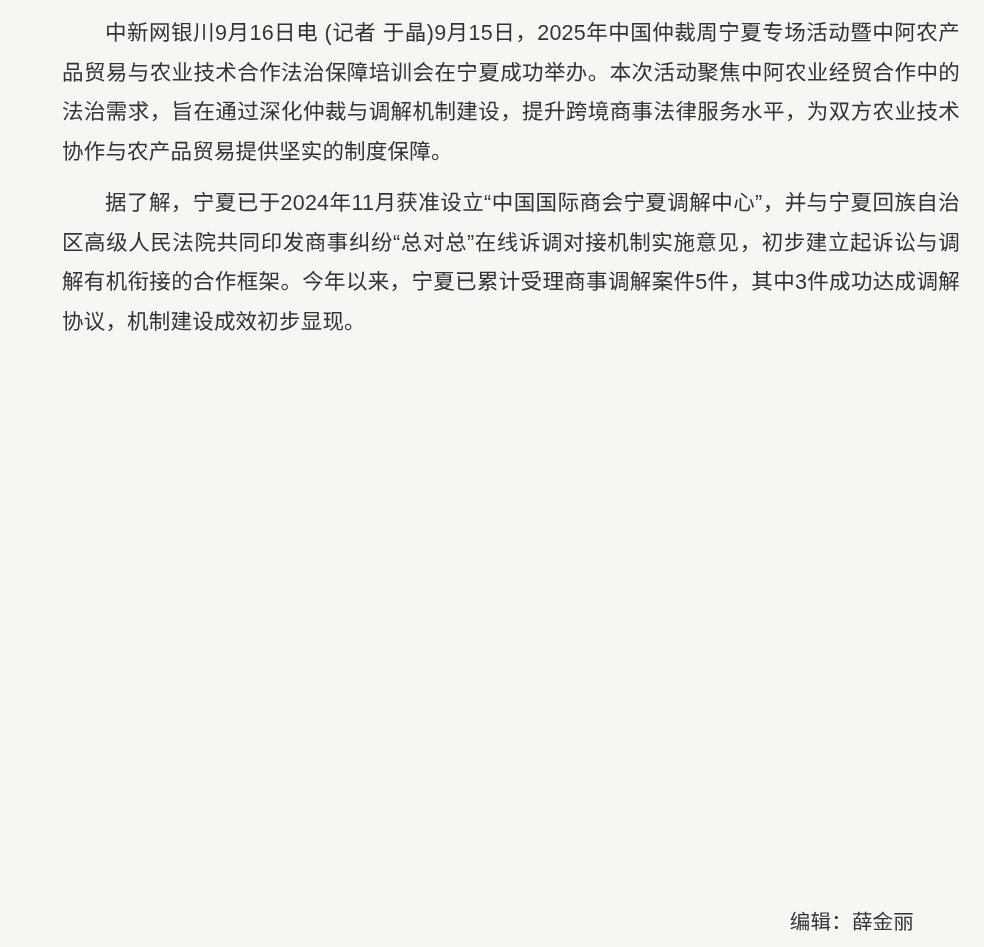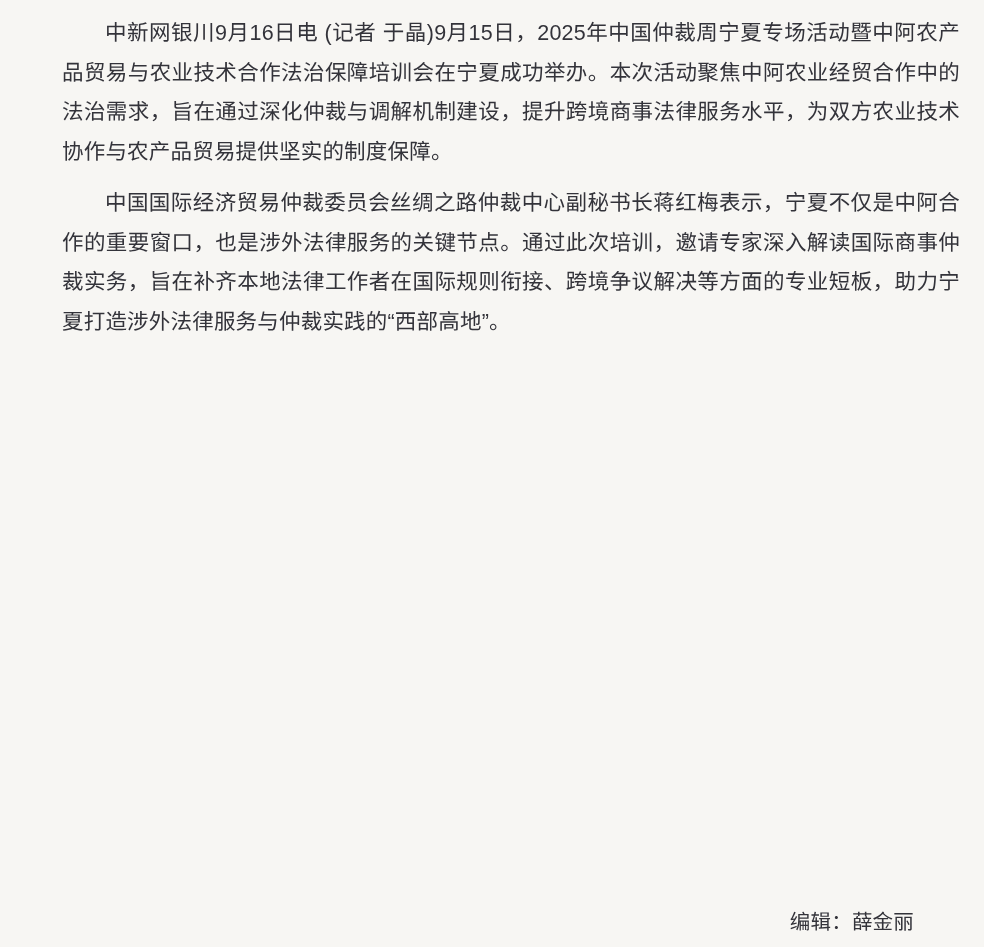--- a/index.html
+++ b/index.html
@@ -56,18 +56,18 @@
     letter-spacing: 0.2px;
   }
 </style>
 </head>
 <body>
 
 <div class="article">
 
   <div class="body-copy">
     <p class="para">中新网银川9月16日电 (记者 于晶)9月15日，2025年中国仲裁周宁夏专场活动暨中阿农产品贸易与农业技术合作法治保障培训会在宁夏成功举办。本次活动聚焦中阿农业经贸合作中的法治需求，旨在通过深化仲裁与调解机制建设，提升跨境商事法律服务水平，为双方农业技术协作与农产品贸易提供坚实的制度保障。</p>
-    <p class="para">中国国际经济贸易仲裁委员会丝绸之路仲裁中心副秘书长蒋红梅表示，宁夏不仅是中阿合作的重要窗口，也是涉外法律服务的关键节点。通过此次培训，邀请专家深入解读国际商事仲裁实务，旨在补齐本地法律工作者在国际规则衔接、跨境争议解决等方面的专业短板，助力宁夏打造涉外法律服务与仲裁实践的“西部高地”。</p>
+    <p class="para">据了解，宁夏已于2024年11月获准设立“中国国际商会宁夏调解中心”，并与宁夏回族自治区高级人民法院共同印发商事纠纷“总对总”在线诉调对接机制实施意见，初步建立起诉讼与调解有机衔接的合作框架。今年以来，宁夏已累计受理商事调解案件5件，其中3件成功达成调解协议，机制建设成效初步显现。</p>
   </div>
 
   <div class="editor-line">编辑：薛金丽</div>
 
 </div>
 
 </body></html>

